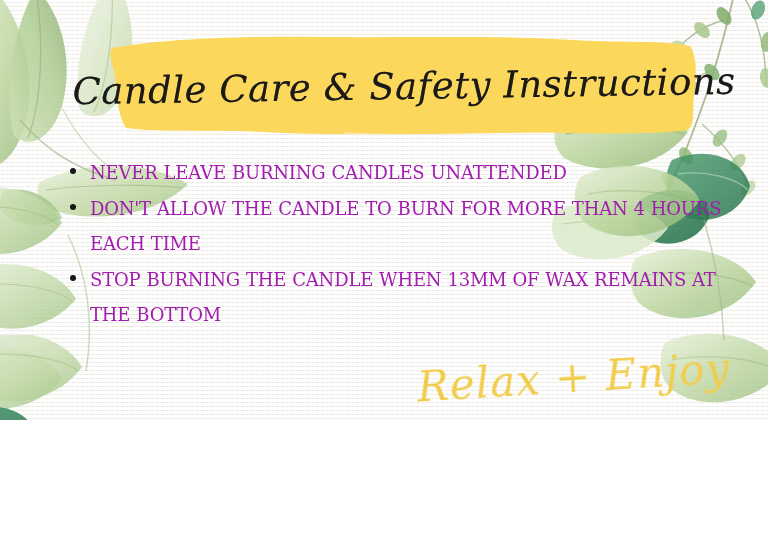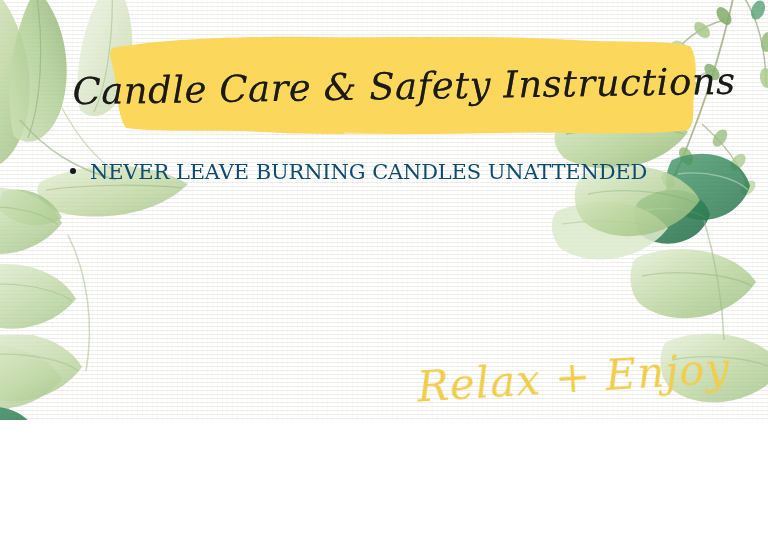--- a/index.html
+++ b/index.html
@@ -114,24 +114,24 @@
     content: "";
     display: inline-block;
     width: 6px;
     height: 6px;
     border-radius: 50%;
     background: #17161a;
   }
   .bullet-text {
     flex: 1 1 auto;
     font-family: "DejaVu Serif", serif;
-    font-size: 21px;
+    font-size: 18px;
     line-height: 35px;
     letter-spacing: -0.2px;
-    color: #0c4a6e;
+    color: #a21caf;
     text-transform: uppercase;
     font-weight: 400;
     word-spacing: 0.5px;
   }
 
   
   #signature {
     position: absolute;
     right: 38px;
     bottom: 18px;
@@ -345,20 +345,28 @@
   </div>
 
   <div id="instructions">
 
     <div class="bullet-row">
       <span class="bullet-dot"></span>
       <span class="bullet-text">Never leave burning candles unattended</span>
     </div>
 
 
-
+    <div class="bullet-row">
+      <span class="bullet-dot"></span>
+      <span class="bullet-text">Don't allow the candle to burn for more than 4 hours each time</span>
+    </div>
+
+    <div class="bullet-row">
+      <span class="bullet-dot"></span>
+      <span class="bullet-text">Stop burning the candle when 13mm of wax remains at the bottom</span>
+    </div>
 
 
   </div>
 
   <div id="signature">Relax + Enjoy</div>
 
 </div>
 
 </body></html>

